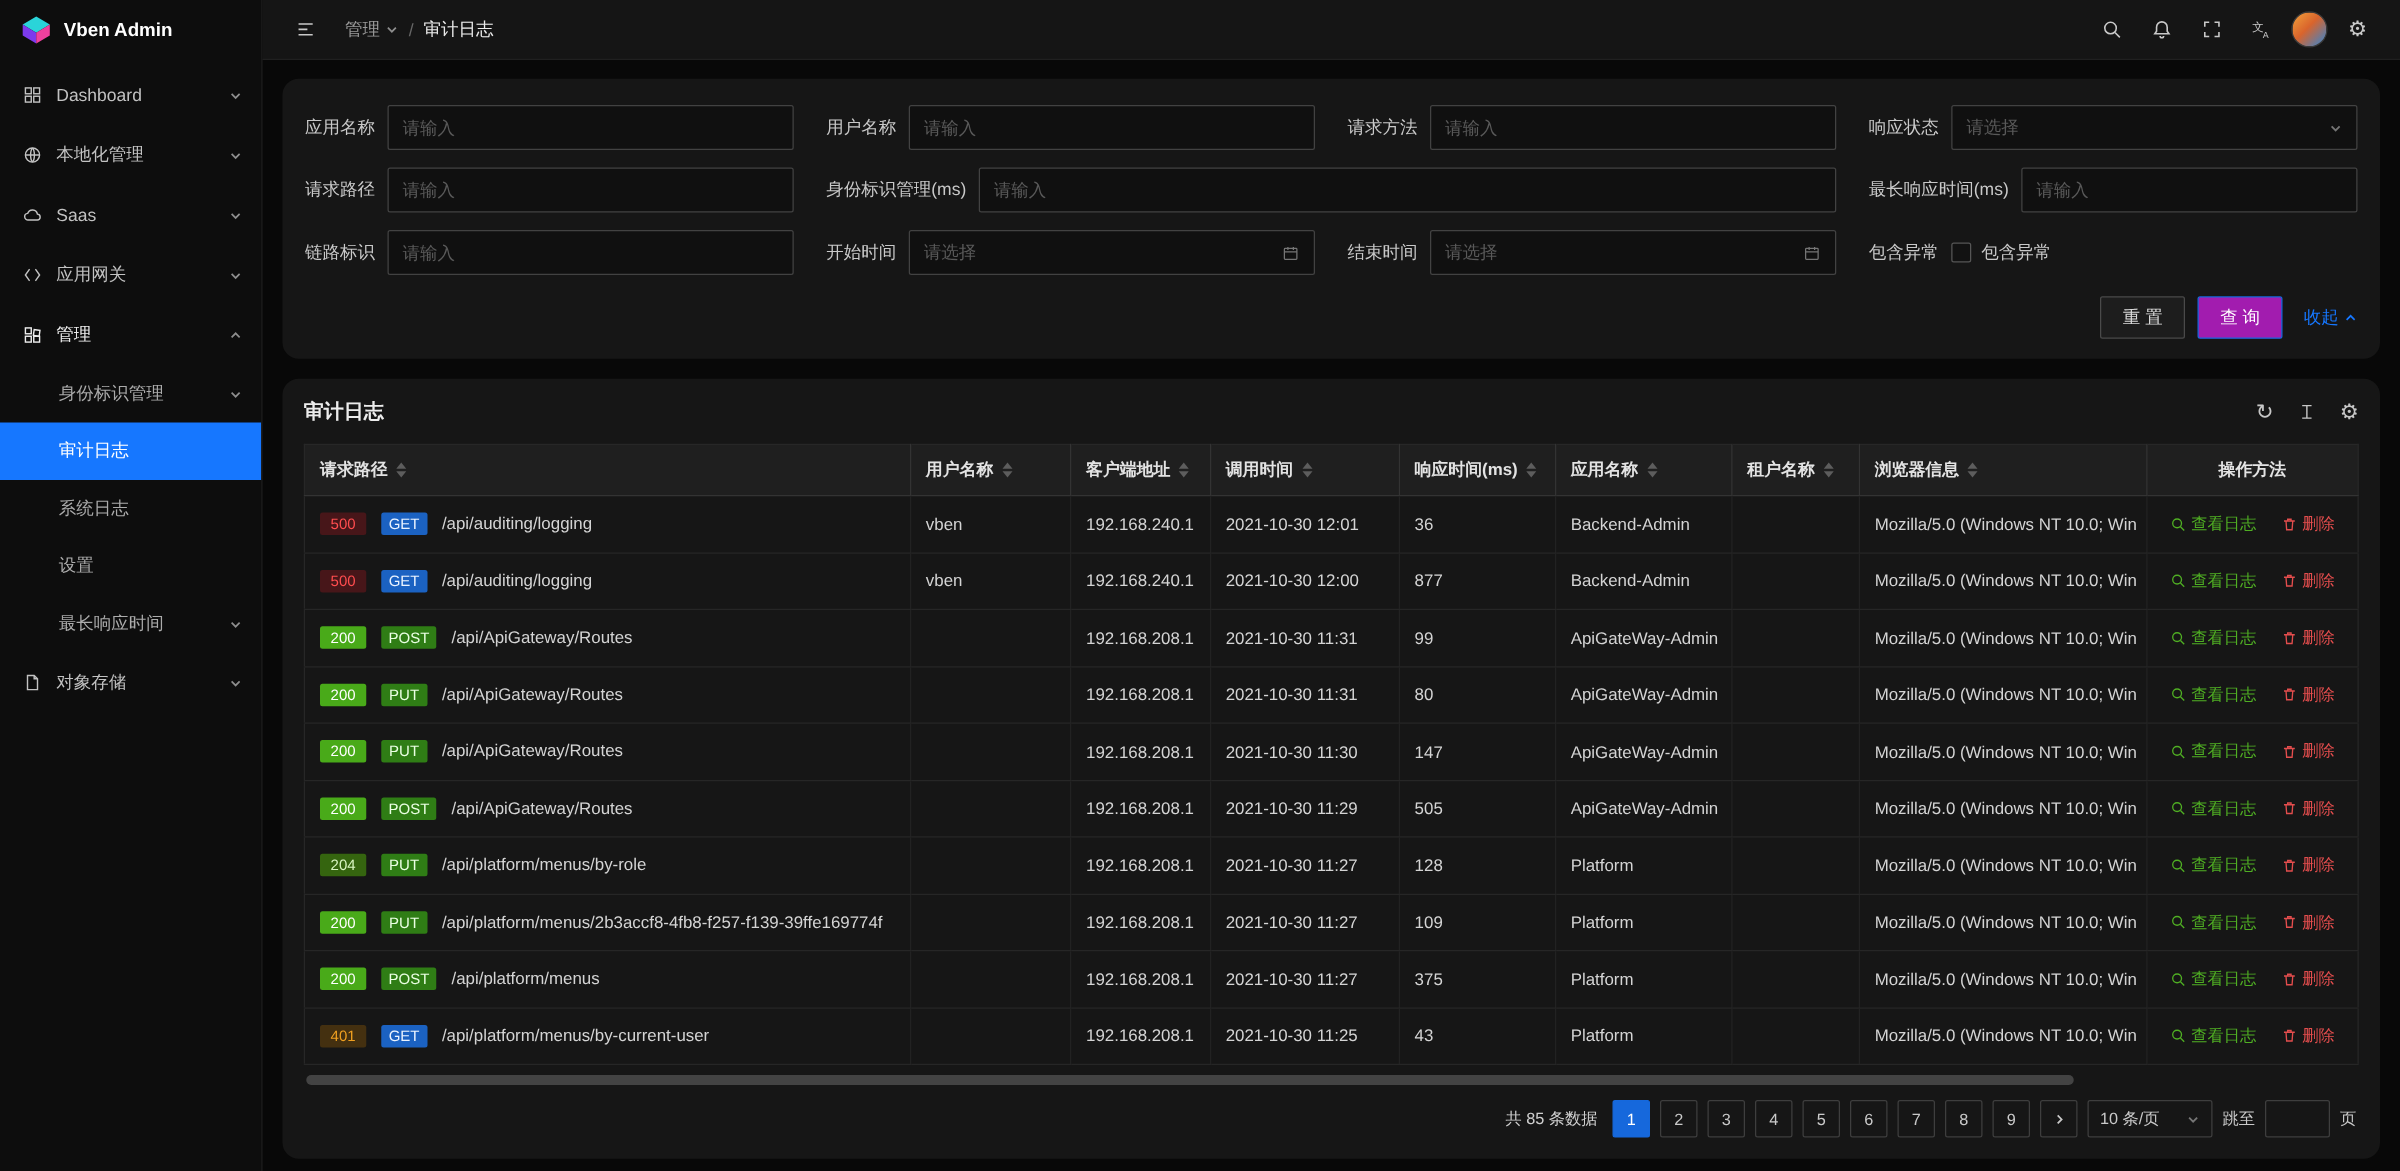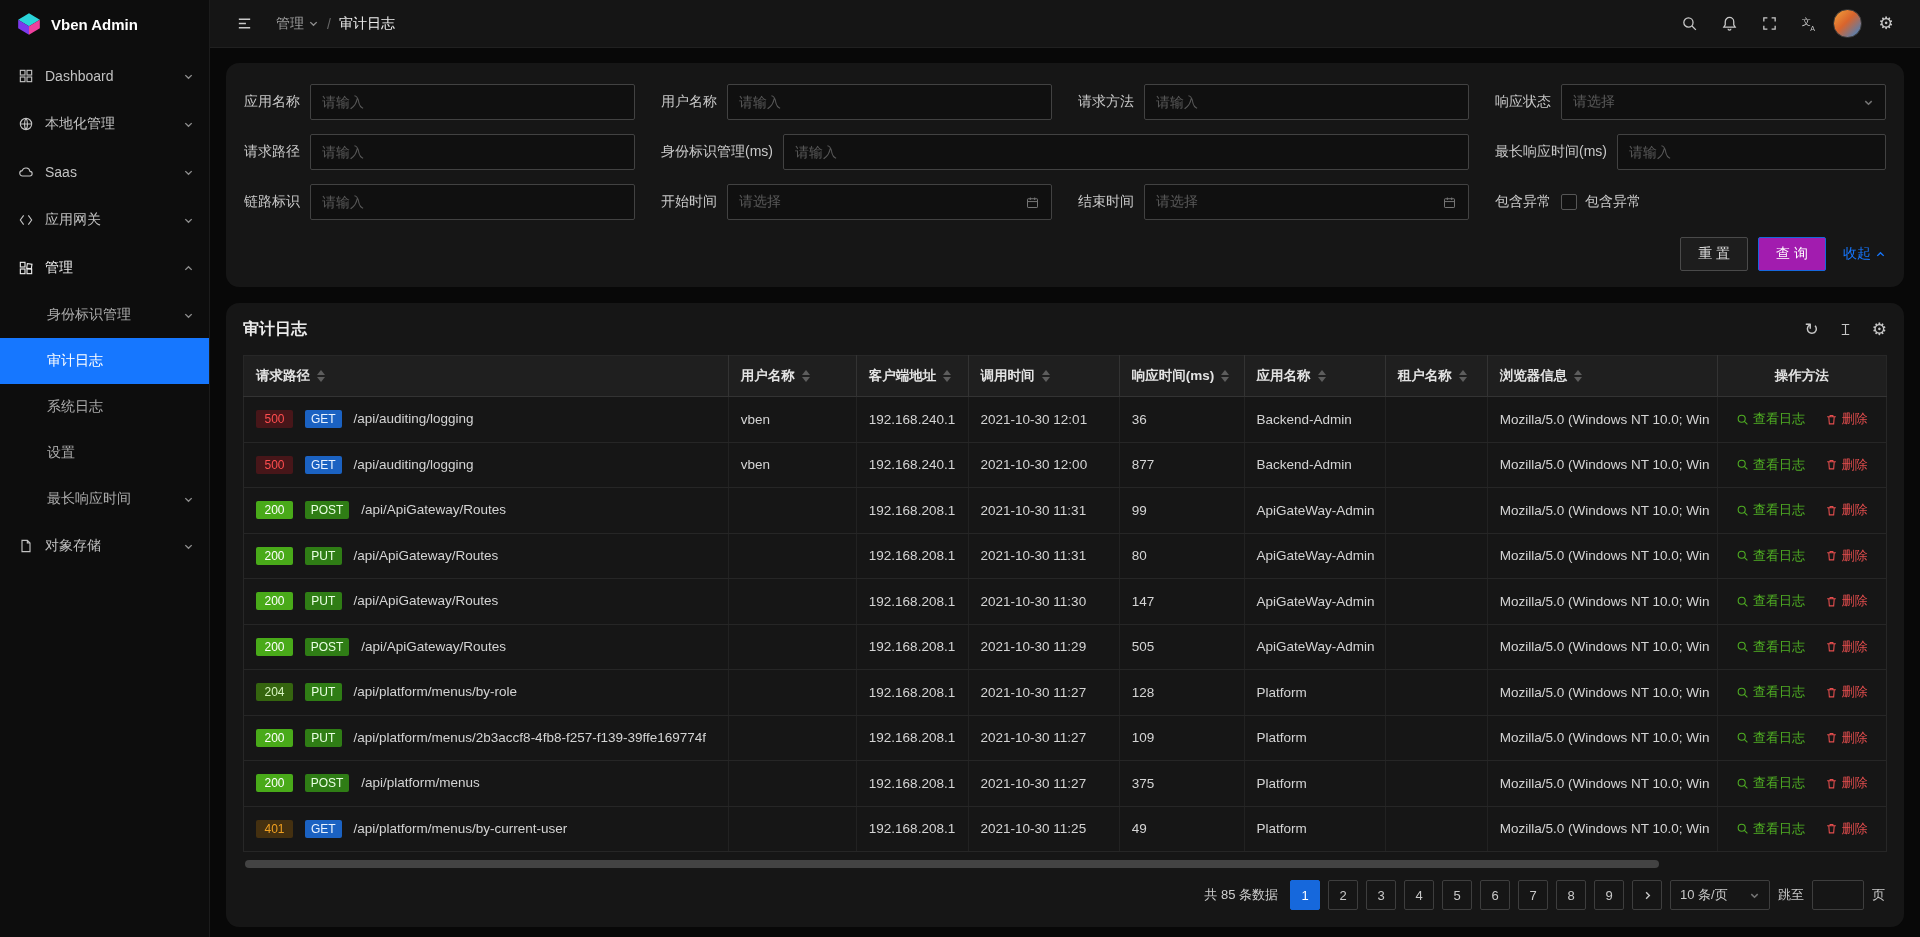--- a/index.html
+++ b/index.html
@@ -746,21 +746,21 @@
 
               <tr>
                 <td>
                   <span class="tag cls-401">401</span>
                   <span class="tag cls-GET">GET</span>
                   <span>/api/platform/menus/by-current-user</span>
                 </td>
                 <td></td>
                 <td>192.168.208.1</td>
                 <td>2021-10-30 11:25</td>
-                <td>49</td>
+                <td>43</td>
                 <td>Platform</td>
                 <td></td>
                 <td>Mozilla/5.0 (Windows NT 10.0; Win</td>
                 <td class="td-actions">
                   <span class="act view">
                     <svg class="act-ic" viewBox="0 0 24 24">
                       <circle cx="10.5" cy="10.5" r="6.5"></circle>
                       <path d="M15.5 15.5L21 21"></path>
                     </svg>
                     <span>查看日志</span>

